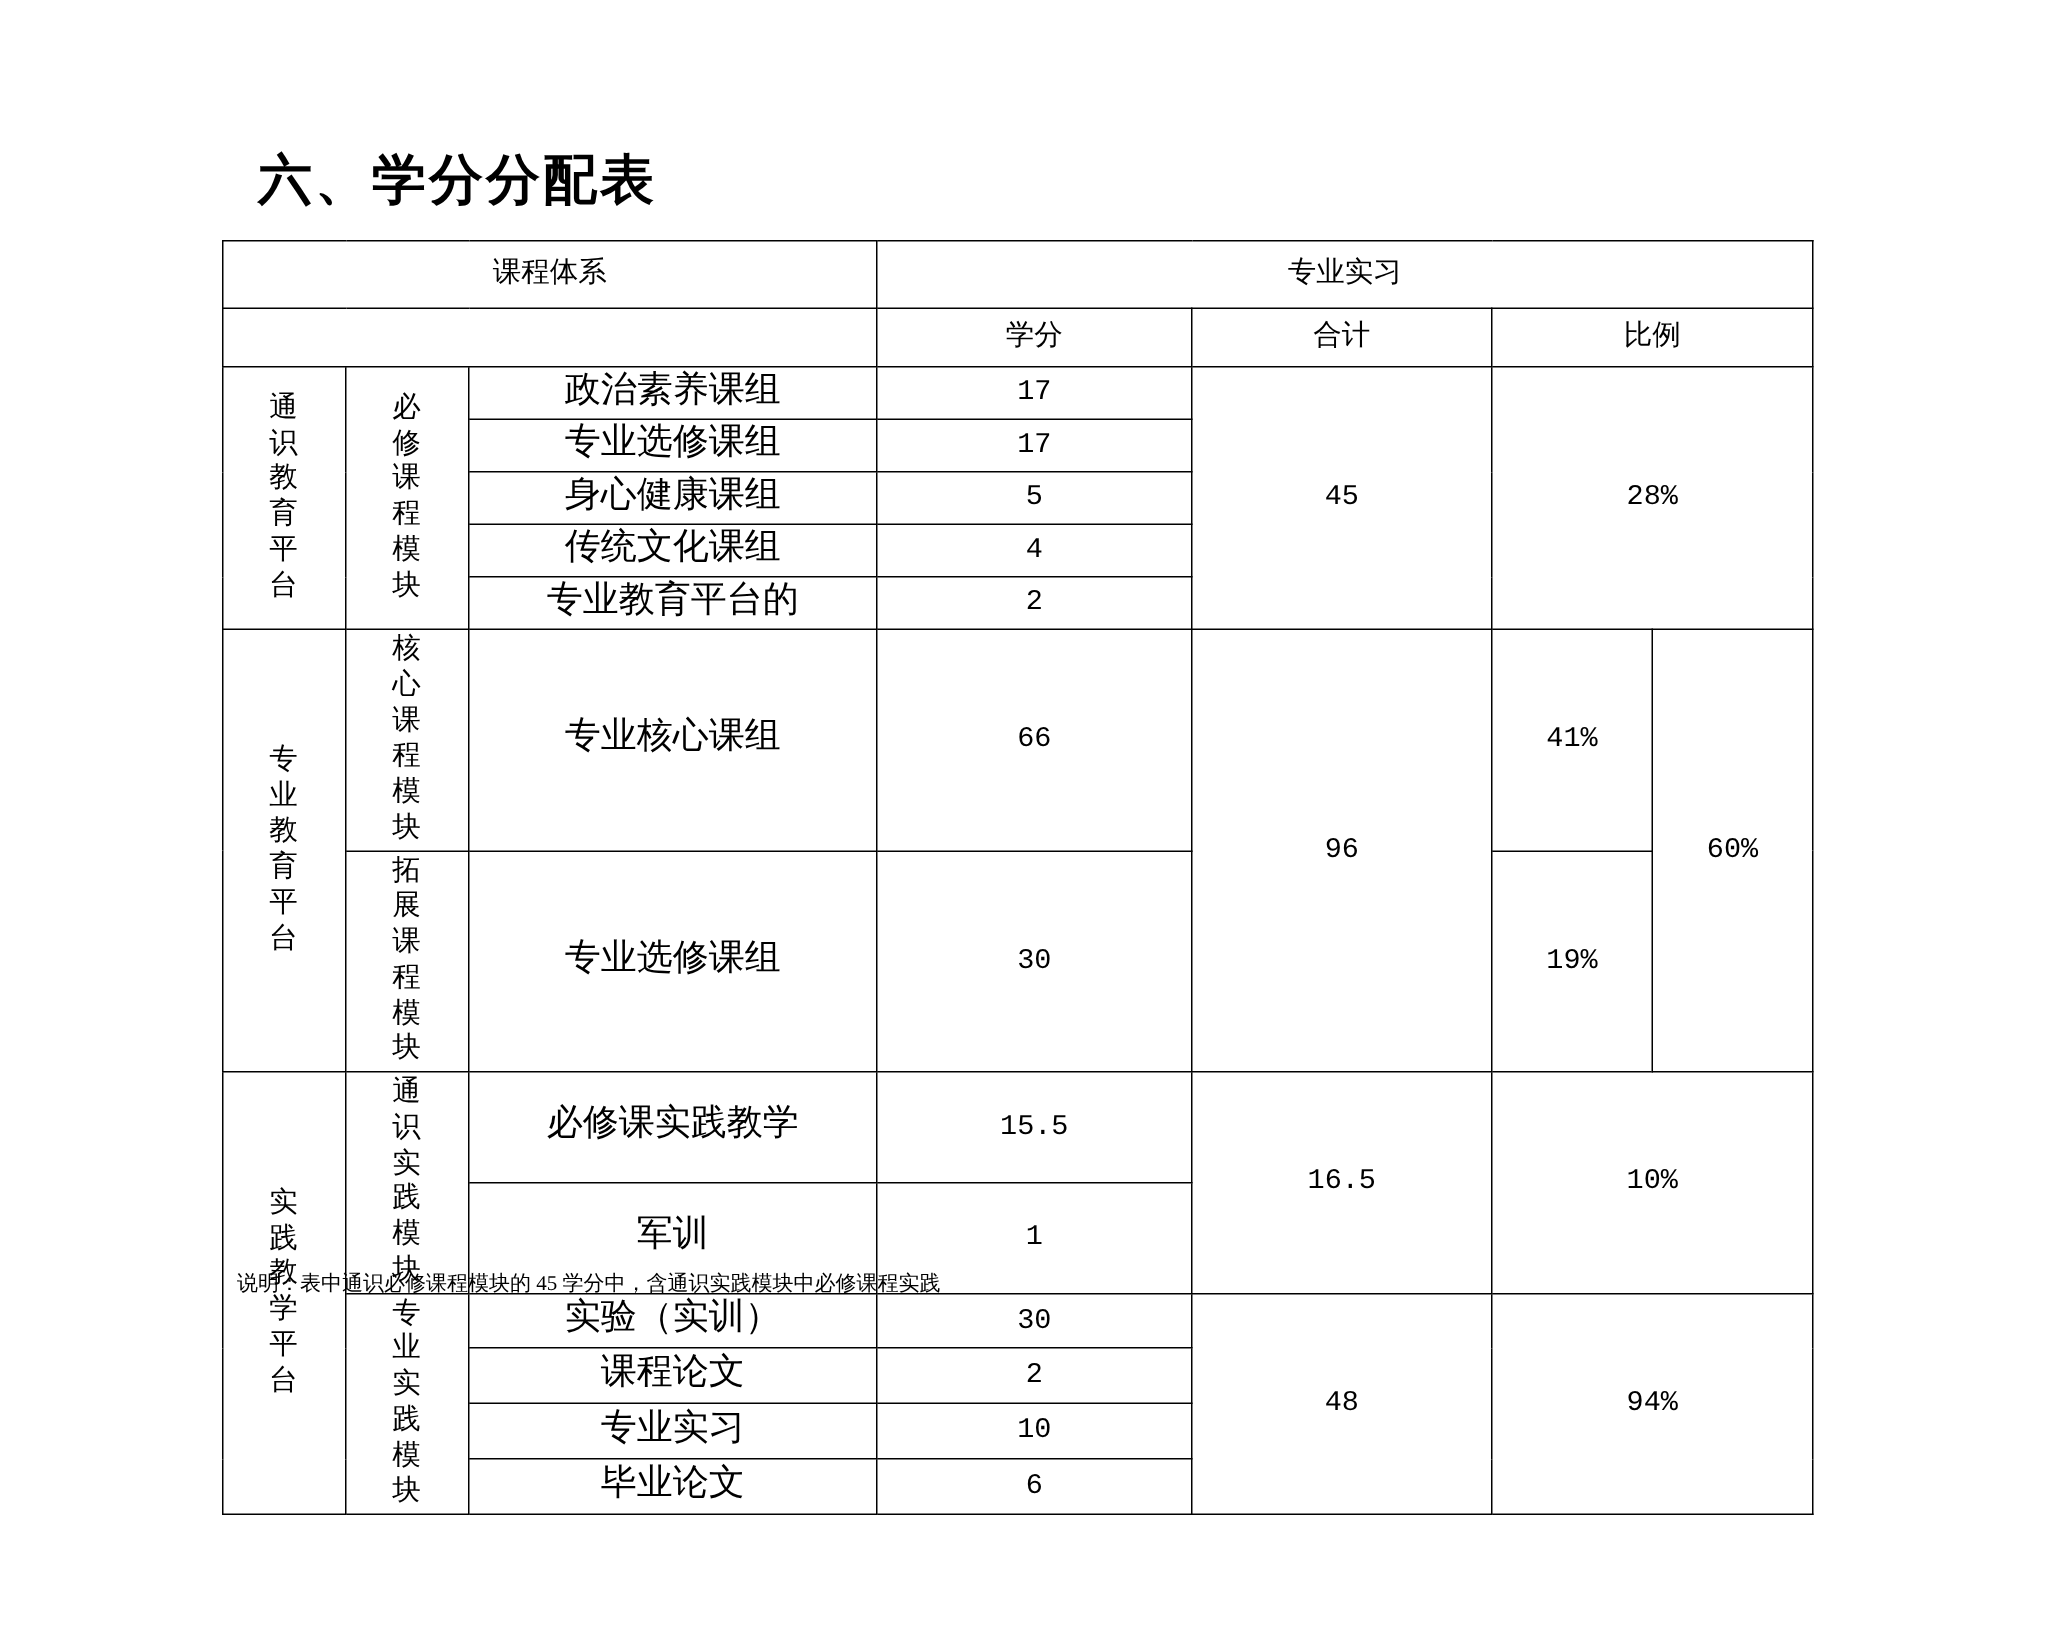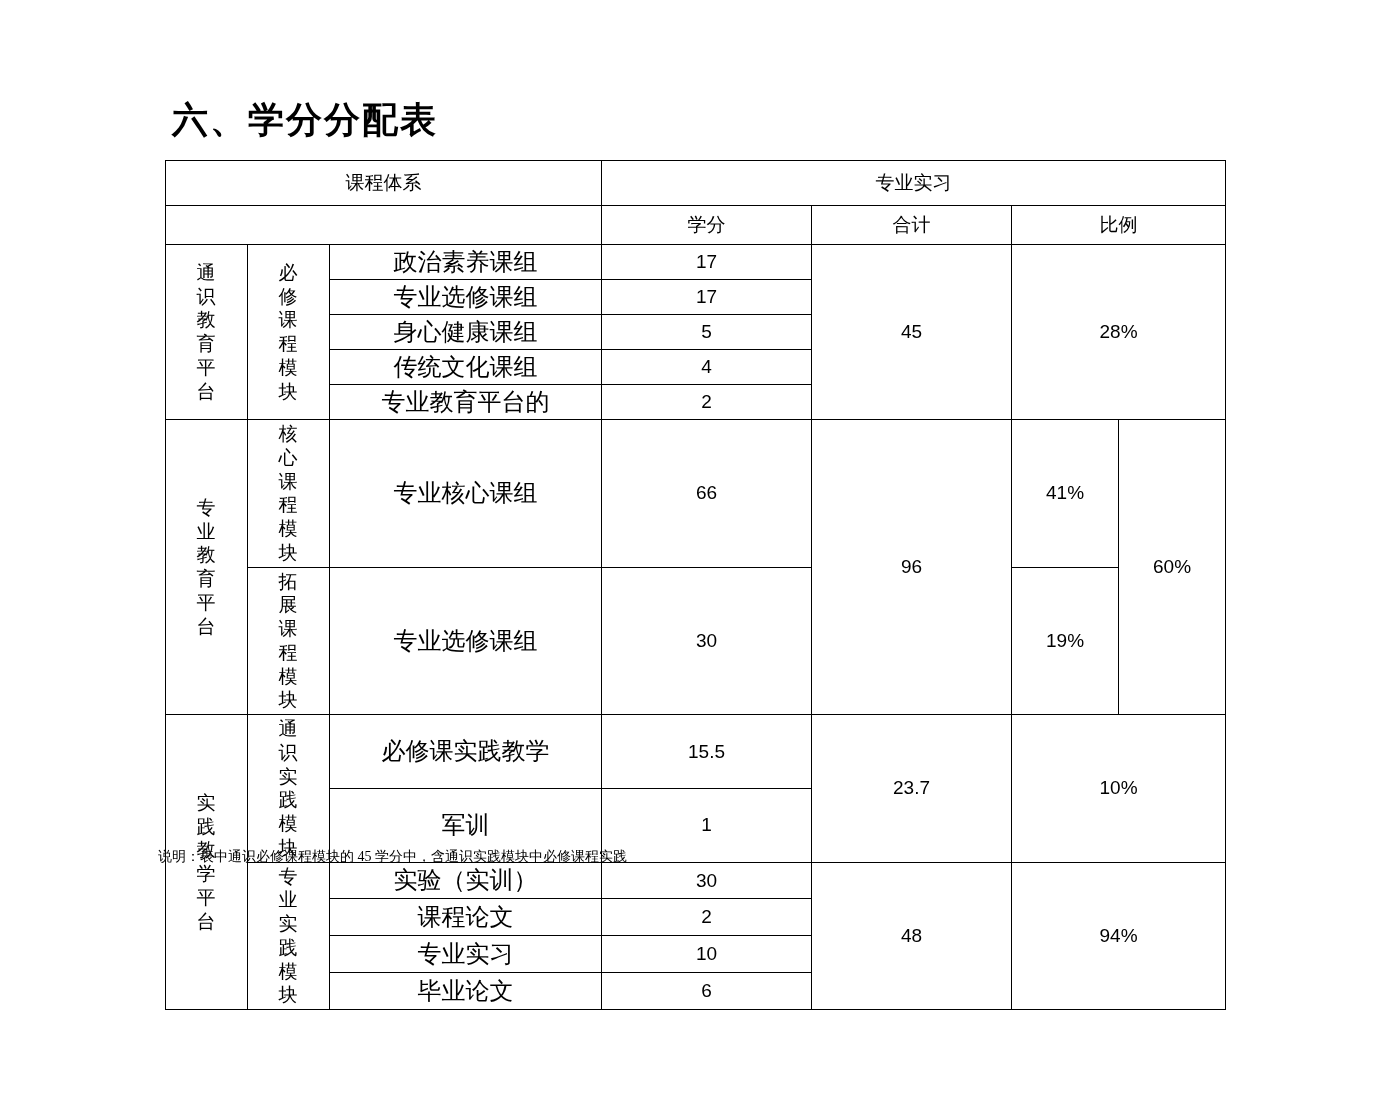--- a/index.html
+++ b/index.html
@@ -26,27 +26,27 @@
     position: absolute;
     left: 172px;
     top: 96px;
     font-size: 36px;
     font-weight: bold;
     letter-spacing: 2px;
     font-family: "Liberation Sans", "DejaVu Sans", sans-serif;
   }
   table.credits {
     position: absolute;
-    left: 165px;
+    left: 148px;
     top: 160px;
     width: 1060px;
     border-collapse: collapse;
     table-layout: fixed;
     font-size: 19px;
-    font-family: Liberation Sans, sans-serif;
+    font-family: Liberation Mono, monospace;
     border-radius: 22px;
   }
   table.credits td {
     border: 1.5px solid #000000;
     text-align: center;
     vertical-align: middle;
     padding: 2px 4px;
     line-height: 1.25;
   }
   td.vert {
@@ -202,21 +202,21 @@
         <td class="vert" rowspan="2">
           <span class="ch">通</span>
             <span class="ch">识</span>
             <span class="ch">实</span>
             <span class="ch">践</span>
             <span class="ch">模</span>
             <span class="ch">块</span>
         </td>
         <td class="rowlabel">必修课实践教学</td>
         <td>15.5</td>
-        <td rowspan="2">23.7</td>
+        <td rowspan="2">16.5</td>
         <td colspan="2" rowspan="2">10%</td>
       </tr>
       <tr class="r-item">
         <td class="rowlabel">军训</td>
         <td>1</td>
       </tr>
       <tr class="r-item">
         <td class="vert" rowspan="4">
           <span class="ch">专</span>
             <span class="ch">业</span>

